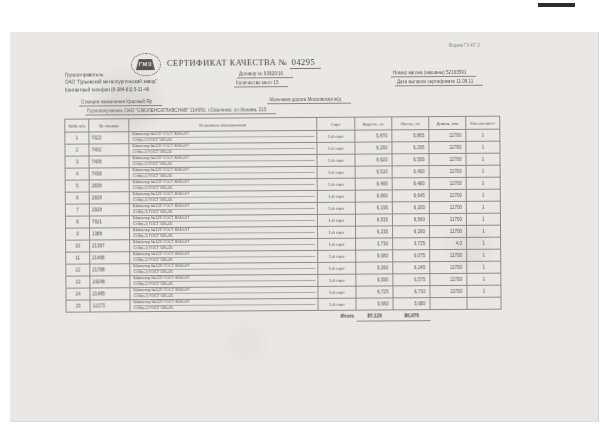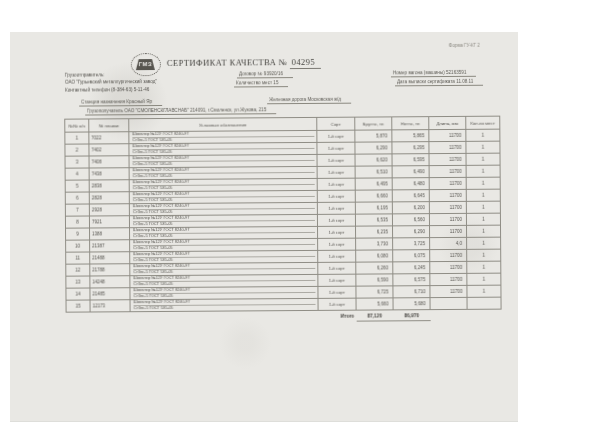--- a/index.html
+++ b/index.html
@@ -1,16 +1,16 @@
 <!DOCTYPE html>
 <html><head>
 <meta charset="utf-8">
 <style>
   html,body{margin:0;padding:0;background:#ffffff;}
-  #screen{position:relative;width:518px;height:428px;background:#ffffff;overflow:hidden;
+  #screen{position:relative;width:610px;height:428px;background:#ffffff;overflow:hidden;
           font-family:"Liberation Sans",sans-serif;color:#55534e;}
   
   .corner-dash{position:absolute;left:538px;top:3px;width:37px;height:4px;background:#2e2e2e;}
   
   .page{position:absolute;left:10px;top:32px;width:588px;height:389px;background:#e9e8e4;
         border-right:1px solid #d3d2cd;border-bottom:1px solid #dededa;
         background-image:
           radial-gradient(circle at 20% 18%, rgba(180,178,172,.25) 0 14px, transparent 40px),
           radial-gradient(circle at 78% 55%, rgba(190,188,182,.18) 0 10px, transparent 30px),
           radial-gradient(circle at 40% 80%, rgba(190,188,182,.12) 0 8px, transparent 26px);}

